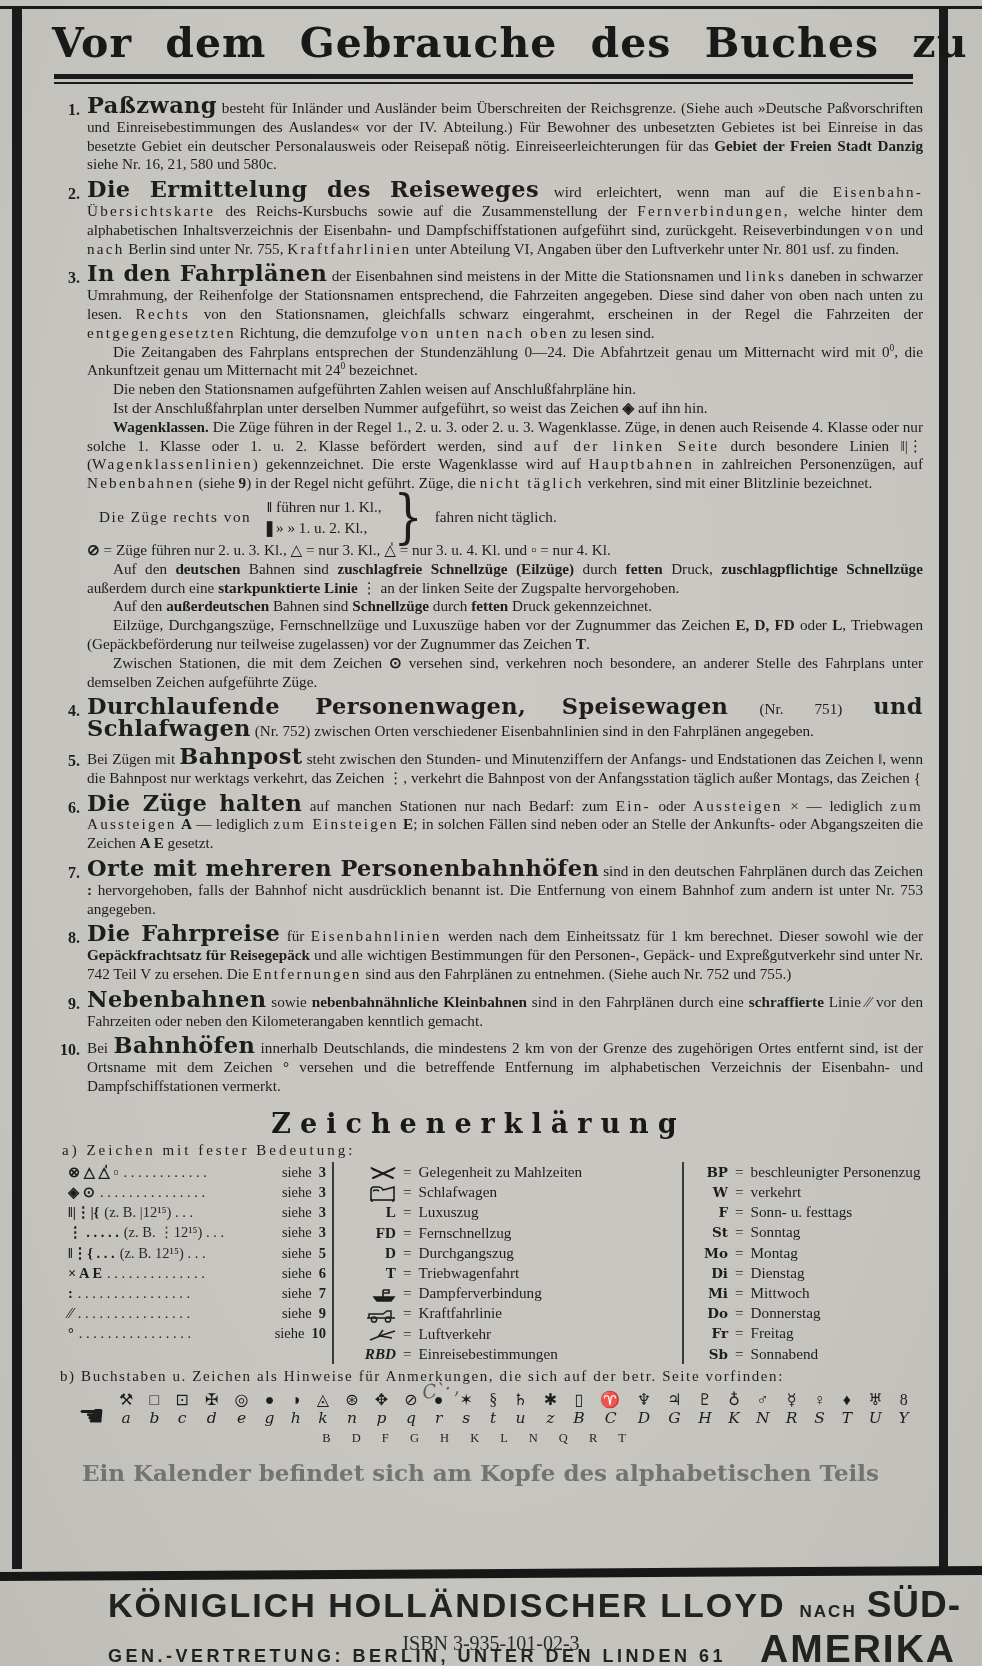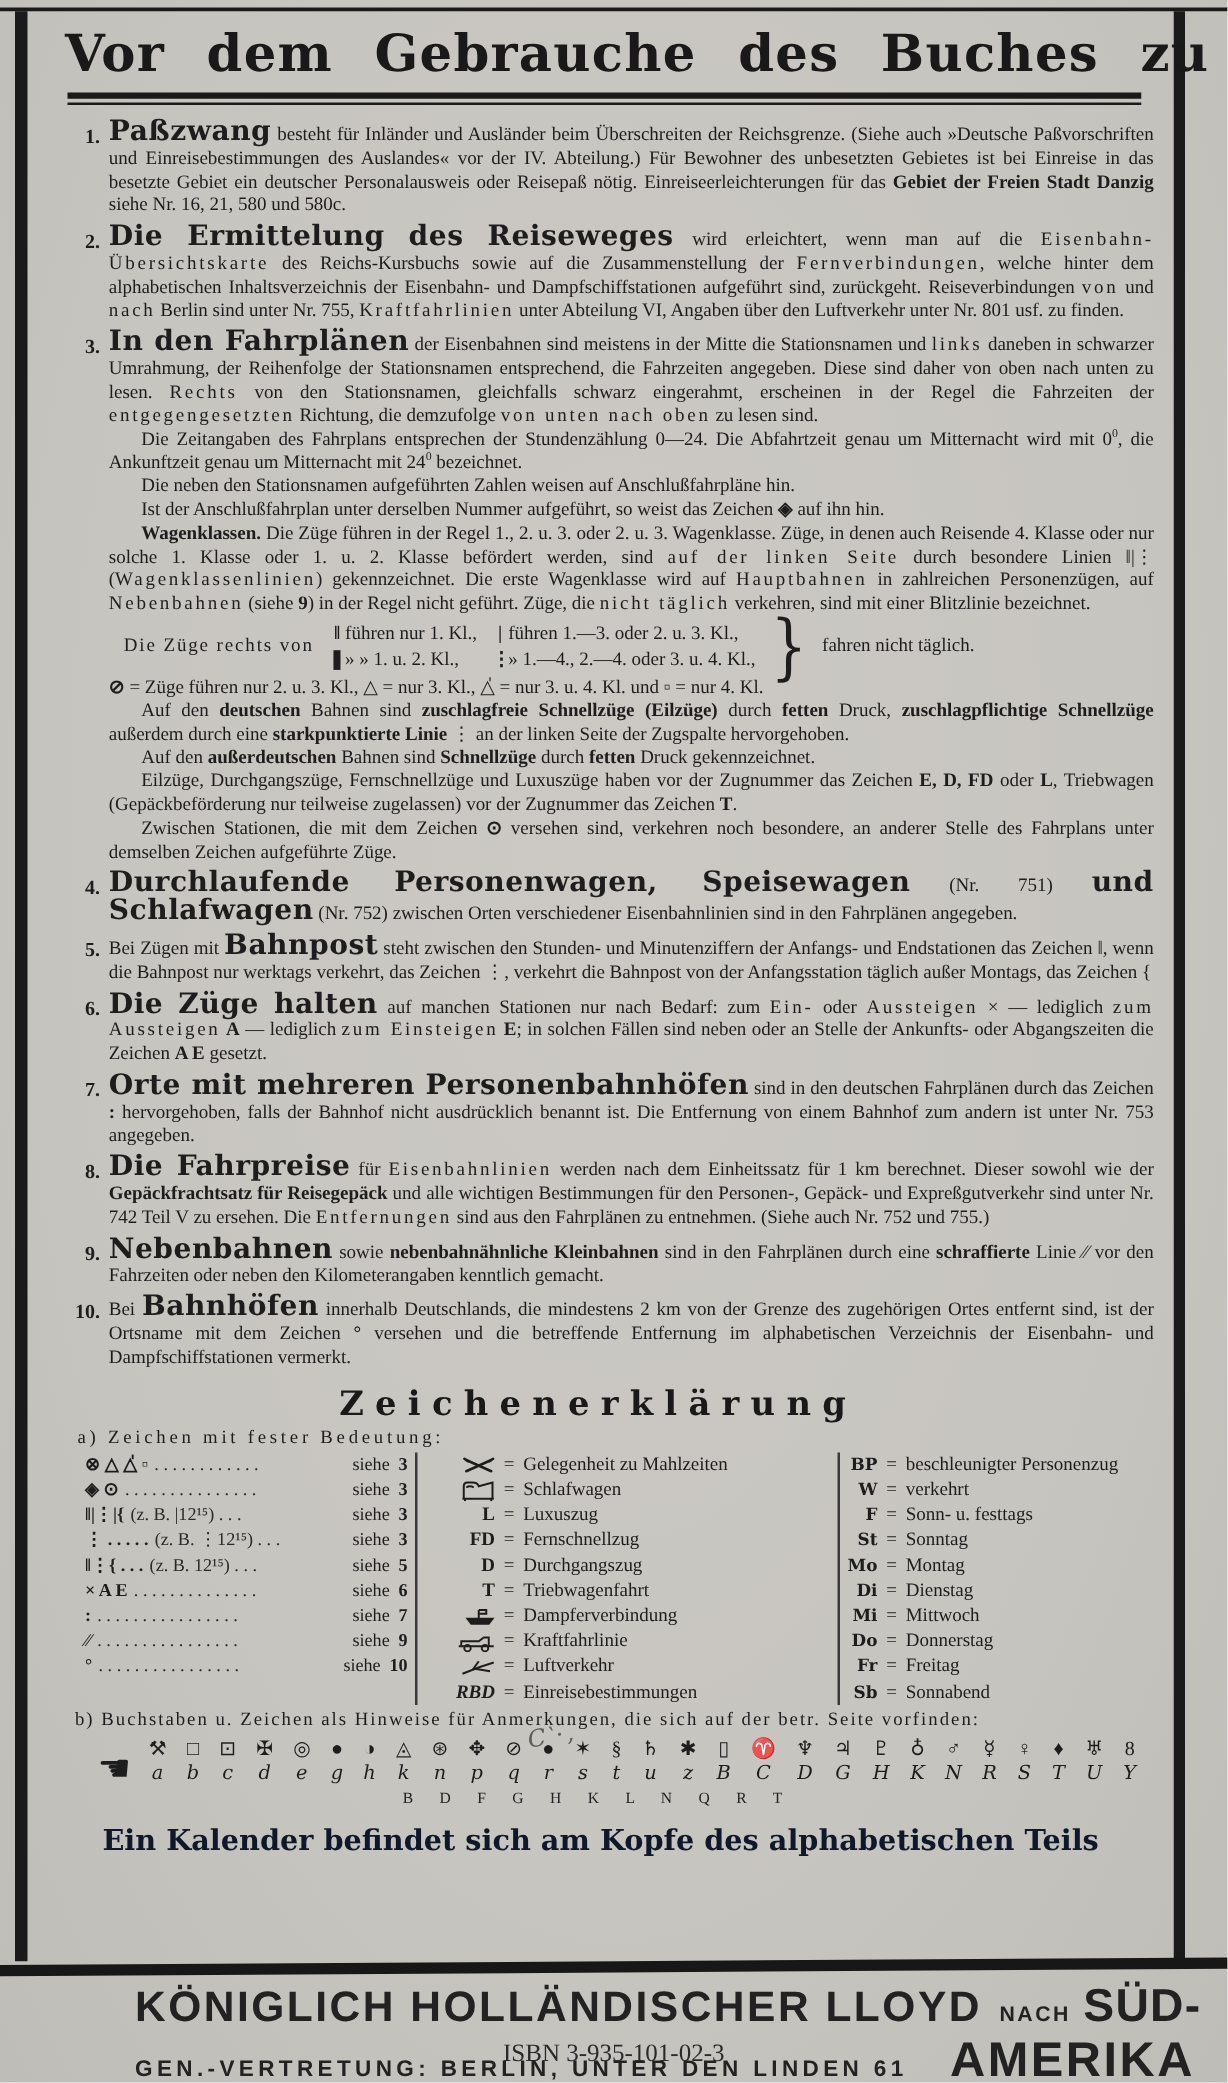--- a/index.html
+++ b/index.html
@@ -52,36 +52,36 @@
   .lc1-row{display:flex;align-items:baseline;font-size:14.5px;line-height:20.2px;}
   .lc1-sym{flex:none;margin-right:5px;font-weight:bold;}
   .lc1-mid{flex:1;overflow:hidden;white-space:nowrap;color:#2a2a2a;}
   .lc1-see{flex:none;margin:0 7px 0 5px;}
   .lc1-ref{flex:none;font-weight:bold;}
   .leg-c2{flex:none;width:320px;border-left:2px solid #3a3a3a;margin-left:6px;padding-left:10px;}
   .lc2-row{display:flex;align-items:center;font-size:15.2px;line-height:20.2px;}
   .lc2-sym{flex:none;width:52px;text-align:right;padding-right:7px;font-weight:bold;}
   .lc2-sym svg{vertical-align:middle;}
   .eq{flex:none;margin-right:7px;}
-  .leg-c3{flex:1;border-left:2px solid #3a3a3a;margin-left:6px;}
+  .leg-c3{flex:1;border-left:2px solid #3a3a3a;margin-left:18px;padding-left:14px;}
   .lc3-row{display:flex;align-items:baseline;font-size:15.2px;line-height:20.2px;}
   .lc3-abbr{flex:none;width:30px;text-align:right;padding-right:7px;font-weight:bold;font-size:13.5px;font-family:"DejaVu Serif",serif;}
   
   .leg-b{padding:4px 16px 0 12px;}
   .leg-sub-b{font-size:15px;letter-spacing:1.6px;margin-left:26px;}
   .sym-row{display:flex;align-items:flex-end;margin:5px 14px 0 44px;}
   .hand{flex:none;font-size:30px;line-height:22px;margin-right:14px;}
   .pairs{flex:1;display:flex;justify-content:space-between;}
   .pair{display:flex;flex-direction:column;align-items:center;}
   .pair .s{font-size:16px;line-height:19px;}
   .pair .l{font-family:"DejaVu Serif",serif;font-style:italic;font-size:15.5px;line-height:18px;}
   .caps-row{text-align:center;font-size:12.5px;letter-spacing:9px;margin-top:4px;color:#222;}
   .kalender{
     text-align:center;font-family:"DejaVu Serif",serif;font-weight:bold;
-    font-size:23px;margin-top:13px;color:#0f172a;
+    font-size:23px;margin-top:13px;color:#737373;
   }
   .frame-bottom{position:absolute;left:0;top:1569px;width:100%;height:9px;background:#171717;transform:rotate(-0.35deg);}
   .hw-mark{position:absolute;left:422px;top:1378px;font-family:"DejaVu Serif",serif;font-style:italic;font-size:19px;color:#5c5c58;transform:rotate(-10deg);letter-spacing:2px;}
   
   .ad{position:absolute;left:108px;top:1584px;width:806px;font-family:"Liberation Sans",sans-serif;font-weight:bold;color:#222;}
   .ad-row{display:flex;align-items:baseline;text-align:right;}
   .ad-main{font-size:34px;letter-spacing:2px;white-space:nowrap;}
   .ad-nach{font-size:17px;letter-spacing:2px;margin:0 10px 0 14px;}
   .ad-sued{font-size:37px;letter-spacing:1px;}
   .ad-row2{margin-top:1px;}
@@ -126,24 +126,20 @@
         <p class="ind"><span>Die neben den Stationsnamen aufgeführten Zahlen weisen auf Anschlußfahrpläne hin.</span></p>
         <p class="ind"><span>Ist der Anschlußfahrplan unter derselben Nummer aufgeführt, so weist das Zeichen </span><span class="b">◈</span><span> auf ihn hin.</span></p>
         <p class="ind"><span class="b">Wagenklassen.</span><span>  Die Züge führen in der Regel 1., 2. u. 3. oder 2. u. 3. Wagenklasse.  Züge, in denen auch Reisende 4. Klasse oder nur solche 1. Klasse oder 1. u. 2. Klasse befördert werden, sind </span><span class="sp">auf der linken Seite</span><span> durch besondere Linien ‖|⋮ (</span><span class="sp">Wagenklassenlinien</span><span>) gekennzeichnet.  Die erste Wagenklasse wird auf </span><span class="sp">Hauptbahnen</span><span> in zahlreichen Personenzügen, auf </span><span class="sp">Nebenbahnen</span><span> (siehe </span><span class="b">9</span><span>) in der Regel nicht geführt.  Züge, die </span><span class="sp">nicht täglich</span><span> verkehren, sind mit einer Blitzlinie bezeichnet.</span></p>
 
         <div class="zuege">
           <span class="z-label">Die Züge rechts von</span>
           <span class="z-col">
             <span class="z-row"><span class="z-lead">‖</span><span>führen nur 1. Kl.,</span></span><br>
             <span class="z-row"><span class="z-lead">❚</span><span>»      »  1. u. 2. Kl.,</span></span>
           </span>
-          <span class="z-col">
-            <span class="z-row"><span class="z-lead">|</span><span>führen 1.—3. oder 2. u. 3. Kl.,</span></span><br>
-            <span class="z-row"><span class="z-lead">⋮</span><span>»  1.—4., 2.—4. oder 3. u. 4. Kl.,</span></span>
-          </span>
           <span class="z-brace">}</span>
           <span class="z-note">fahren nicht täglich.</span>
         </div>
 
         <p><span class="b">⊘</span><span> = Züge führen nur 2. u. 3. Kl., </span><span>△</span><span> = nur 3. Kl., </span><span>△̍</span><span> = nur 3. u. 4. Kl. und </span><span>▫</span><span> = nur 4. Kl.</span></p>
         <p class="ind"><span>Auf den </span><span class="b">deutschen</span><span> Bahnen sind </span><span class="b">zuschlagfreie Schnellzüge (Eilzüge)</span><span> durch </span><span class="b">fetten</span><span> Druck, </span><span class="b">zuschlagpflichtige Schnellzüge</span><span> außerdem durch eine </span><span class="b">starkpunktierte Linie</span><span> ⋮ an der linken Seite der Zugspalte hervorgehoben.</span></p>
         <p class="ind"><span>Auf den </span><span class="b">außerdeutschen</span><span> Bahnen sind </span><span class="b">Schnellzüge</span><span> durch </span><span class="b">fetten</span><span> Druck gekennzeichnet.</span></p>
         <p class="ind"><span>Eilzüge, Durchgangszüge, Fernschnellzüge und Luxuszüge haben vor der Zugnummer das Zeichen </span><span class="b">E, D, FD</span><span> oder </span><span class="b">L</span><span>, Triebwagen (Gepäckbeförderung nur teilweise zugelassen) vor der Zugnummer das Zeichen </span><span class="b">T</span><span>.</span></p>
         <p class="ind"><span>Zwischen Stationen, die mit dem Zeichen </span><span class="b">⊙</span><span> versehen sind, verkehren noch besondere, an anderer Stelle des Fahrplans unter demselben Zeichen aufgeführte Züge.</span></p>
       </div>

